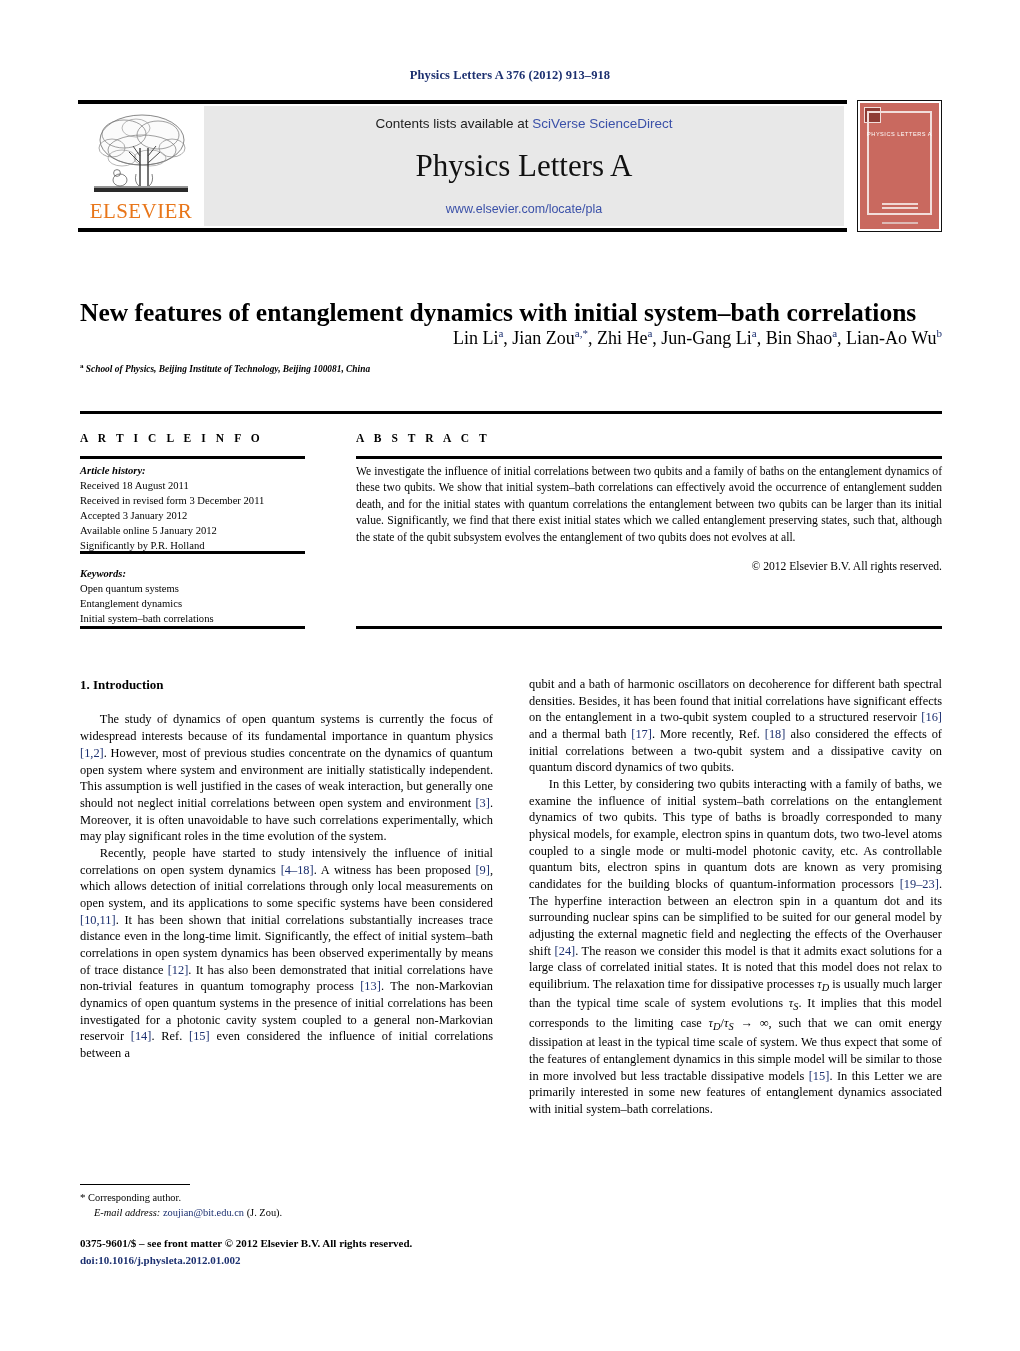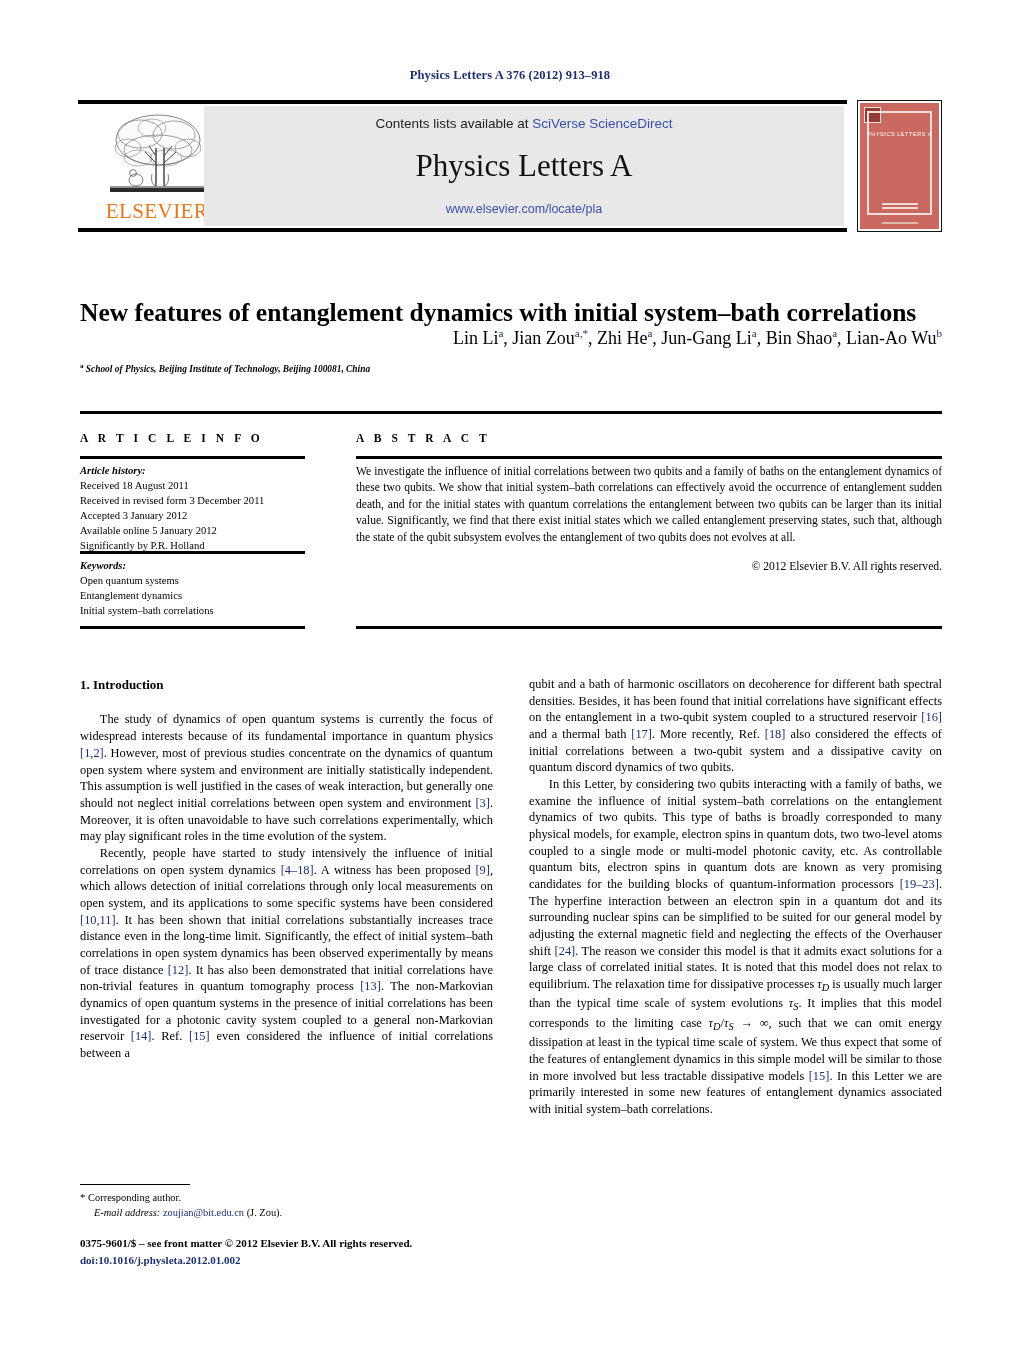--- a/index.html
+++ b/index.html
@@ -55,21 +55,21 @@
     position: absolute;
     top: 128px;
     left: 0;
     width: 769px;
     height: 4px;
     background: #000;
   }
   .elsevier-logo {
     position: absolute;
     top: 6px;
-    left: 20px;
+    left: 4px;
     width: 118px;
     height: 120px;
   }
   .elsevier-word {
     position: absolute;
     bottom: 2px;
     left: 0;
     width: 118px;
     text-align: center;
     font-family: "Liberation Serif", serif;
@@ -278,21 +278,21 @@
     background: #000;
   }
   .keywords {
     position: absolute;
     top: 558px;
     left: 80px;
     width: 240px;
     font-size: 10.6px;
     line-height: 1.42;
   }
-  .keywords .lbl { font-style: italic; font-weight: bold; }
+  .keywords .lbl { font-style: italic; font-weight: bold; margin-top: 8px; }
 
   .abstract {
     position: absolute;
     top: 464px;
     left: 356px;
     width: 586px;
     font-size: 11.6px;
     line-height: 1.42;
     text-align: justify;
   }

